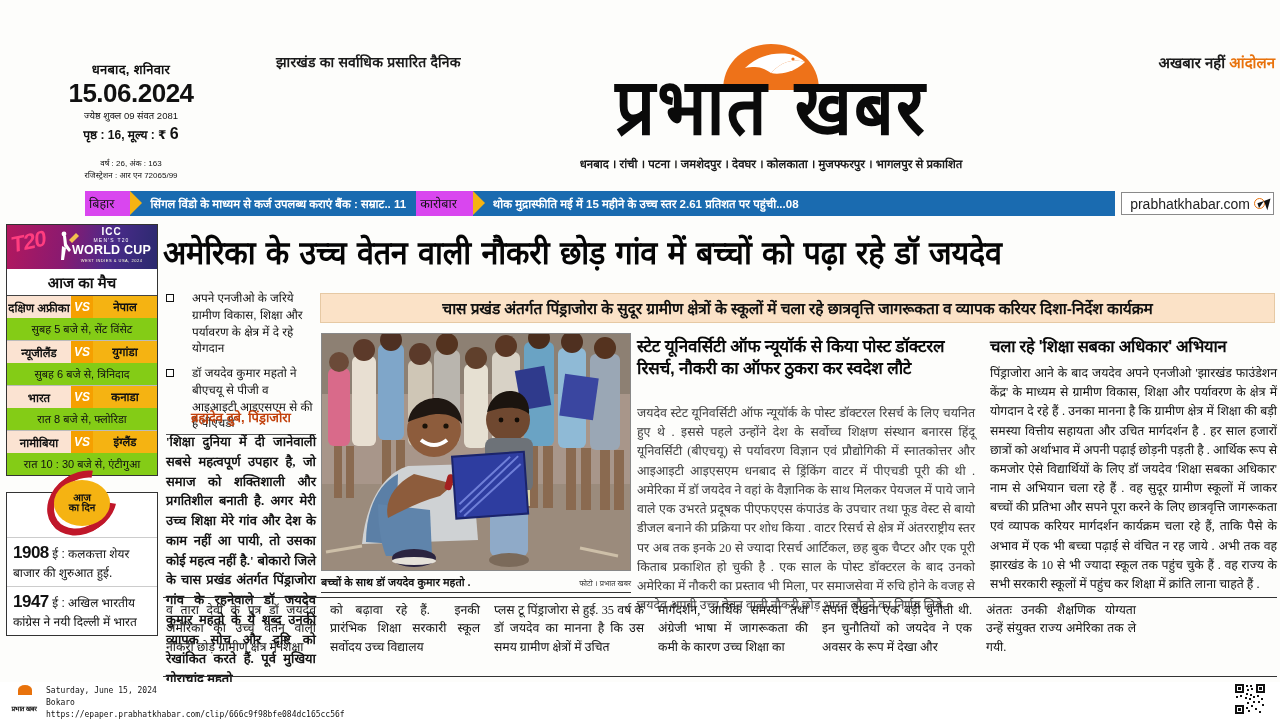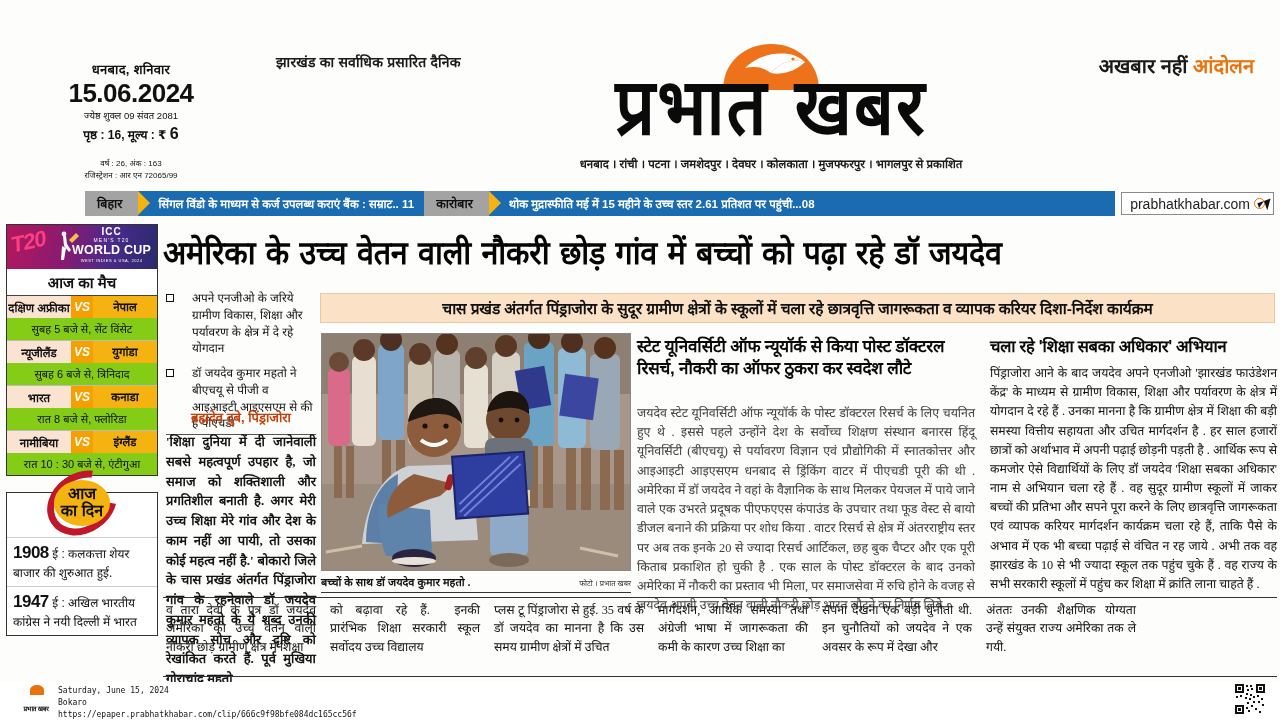--- a/index.html
+++ b/index.html
@@ -40,22 +40,22 @@
 
   .titleblock {
     flex: 1; position: relative; text-align: center;
   }
   .tagline-left {
     position: absolute; left: 14px; top: 4px;
     font-size: 14px; font-weight: bold; color: #1a1a1a;
     letter-spacing: .2px;
   }
   .tagline-right {
-    position: absolute; right: 26px; top: 4px;
-    font-size: 20px; font-weight: bold; color: #1a1a1a;
+    position: absolute; right: 5px; top: 4px;
+    font-size: 15px; font-weight: bold; color: #1a1a1a;
   }
   .tagline-right .hl { color: #e8720c; }
   .logo-bird {
     position: absolute; left: 50%; top: -8px;
     transform: translateX(-50%);
     width: 112px; height: 50px;
   }
   .papername {
     margin-top: 24px;
     font-family: "DejaVu Sans", sans-serif;
@@ -70,24 +70,24 @@
   }
 
   
   .ticker {
     position: absolute; left: 0; top: 191px;
     width: 1280px; height: 25px;
     display: flex; align-items: stretch;
   }
   .tk-spacer { width: 85px; }
   .tk-tag {
-    background: #a3a3a3; color: #111;
-    font-size: 12.5px; font-weight: bold;
+    background: #d946ef; color: #111;
+    font-size: 12.5px; font-weight: normal;
     display: flex; align-items: center; justify-content: center;
-    padding: 0 16px 0 12px;
+    padding: 0 16px 0 4px;
     position: relative;
   }
   .tk-tag::after {
     content: ""; position: absolute; right: -12px; top: 0;
     border-top: 12.5px solid transparent;
     border-bottom: 12.5px solid transparent;
     border-left: 12px solid #f5b312;
     z-index: 2;
   }
   .tk-news {
@@ -186,21 +186,21 @@
     border: 7px solid #c0172a; border-radius: 50%;
     border-right-color: transparent;
     transform: rotate(-35deg);
   }
   .today-badge .inner {
     position: absolute; left: 9px; top: 7px; right: 9px; bottom: 7px;
     background: #f5b312; border-radius: 50%;
     display: flex; flex-direction: column; align-items: center; justify-content: center;
     line-height: 1.05;
   }
-  .today-badge .inner span { font-size: 16px; font-weight: bold; color: #111; }
+  .today-badge .inner span { font-size: 10px; font-weight: bold; color: #111; }
   .today-item {
     font-size: 12px; line-height: 1.35; padding: 4px 6px 5px; color: #111;
     border-top: 1px solid #ccc;
   }
   .today-item:first-of-type { border-top: none; }
   .today-item .yr { font-size: 17px; font-weight: bold; letter-spacing: -.5px; }
 
   
   .headline {
     position: absolute; left: 163px; top: 229px; width: 1112px;
@@ -306,21 +306,21 @@
   .botcol.w6 { width: 150px; }
   .botrule2 {
     position: absolute; left: 163px; top: 676px; width: 1114px;
     border-top: 1.5px solid #333;
   }
 
   
   .footer {
     position: absolute; left: 0; top: 682px; width: 1280px; height: 38px;
     background: #ffffff;
-    display: flex; align-items: flex-start; padding-left: 18px; padding-top: 3px;
+    display: flex; align-items: flex-start; padding-left: 6px; padding-top: 3px;
   }
   .foot-logo {
     width: 36px; height: 30px; position: relative; flex: none;
   }
   .foot-logo .fl-bird {
     position: absolute; left: 12px; top: 0; width: 14px; height: 10px;
     background: #e8720c; border-radius: 50% 50% 0 0;
   }
   .foot-logo .fl-txt {
     position: absolute; left: 0; bottom: 2px; width: 36px;

